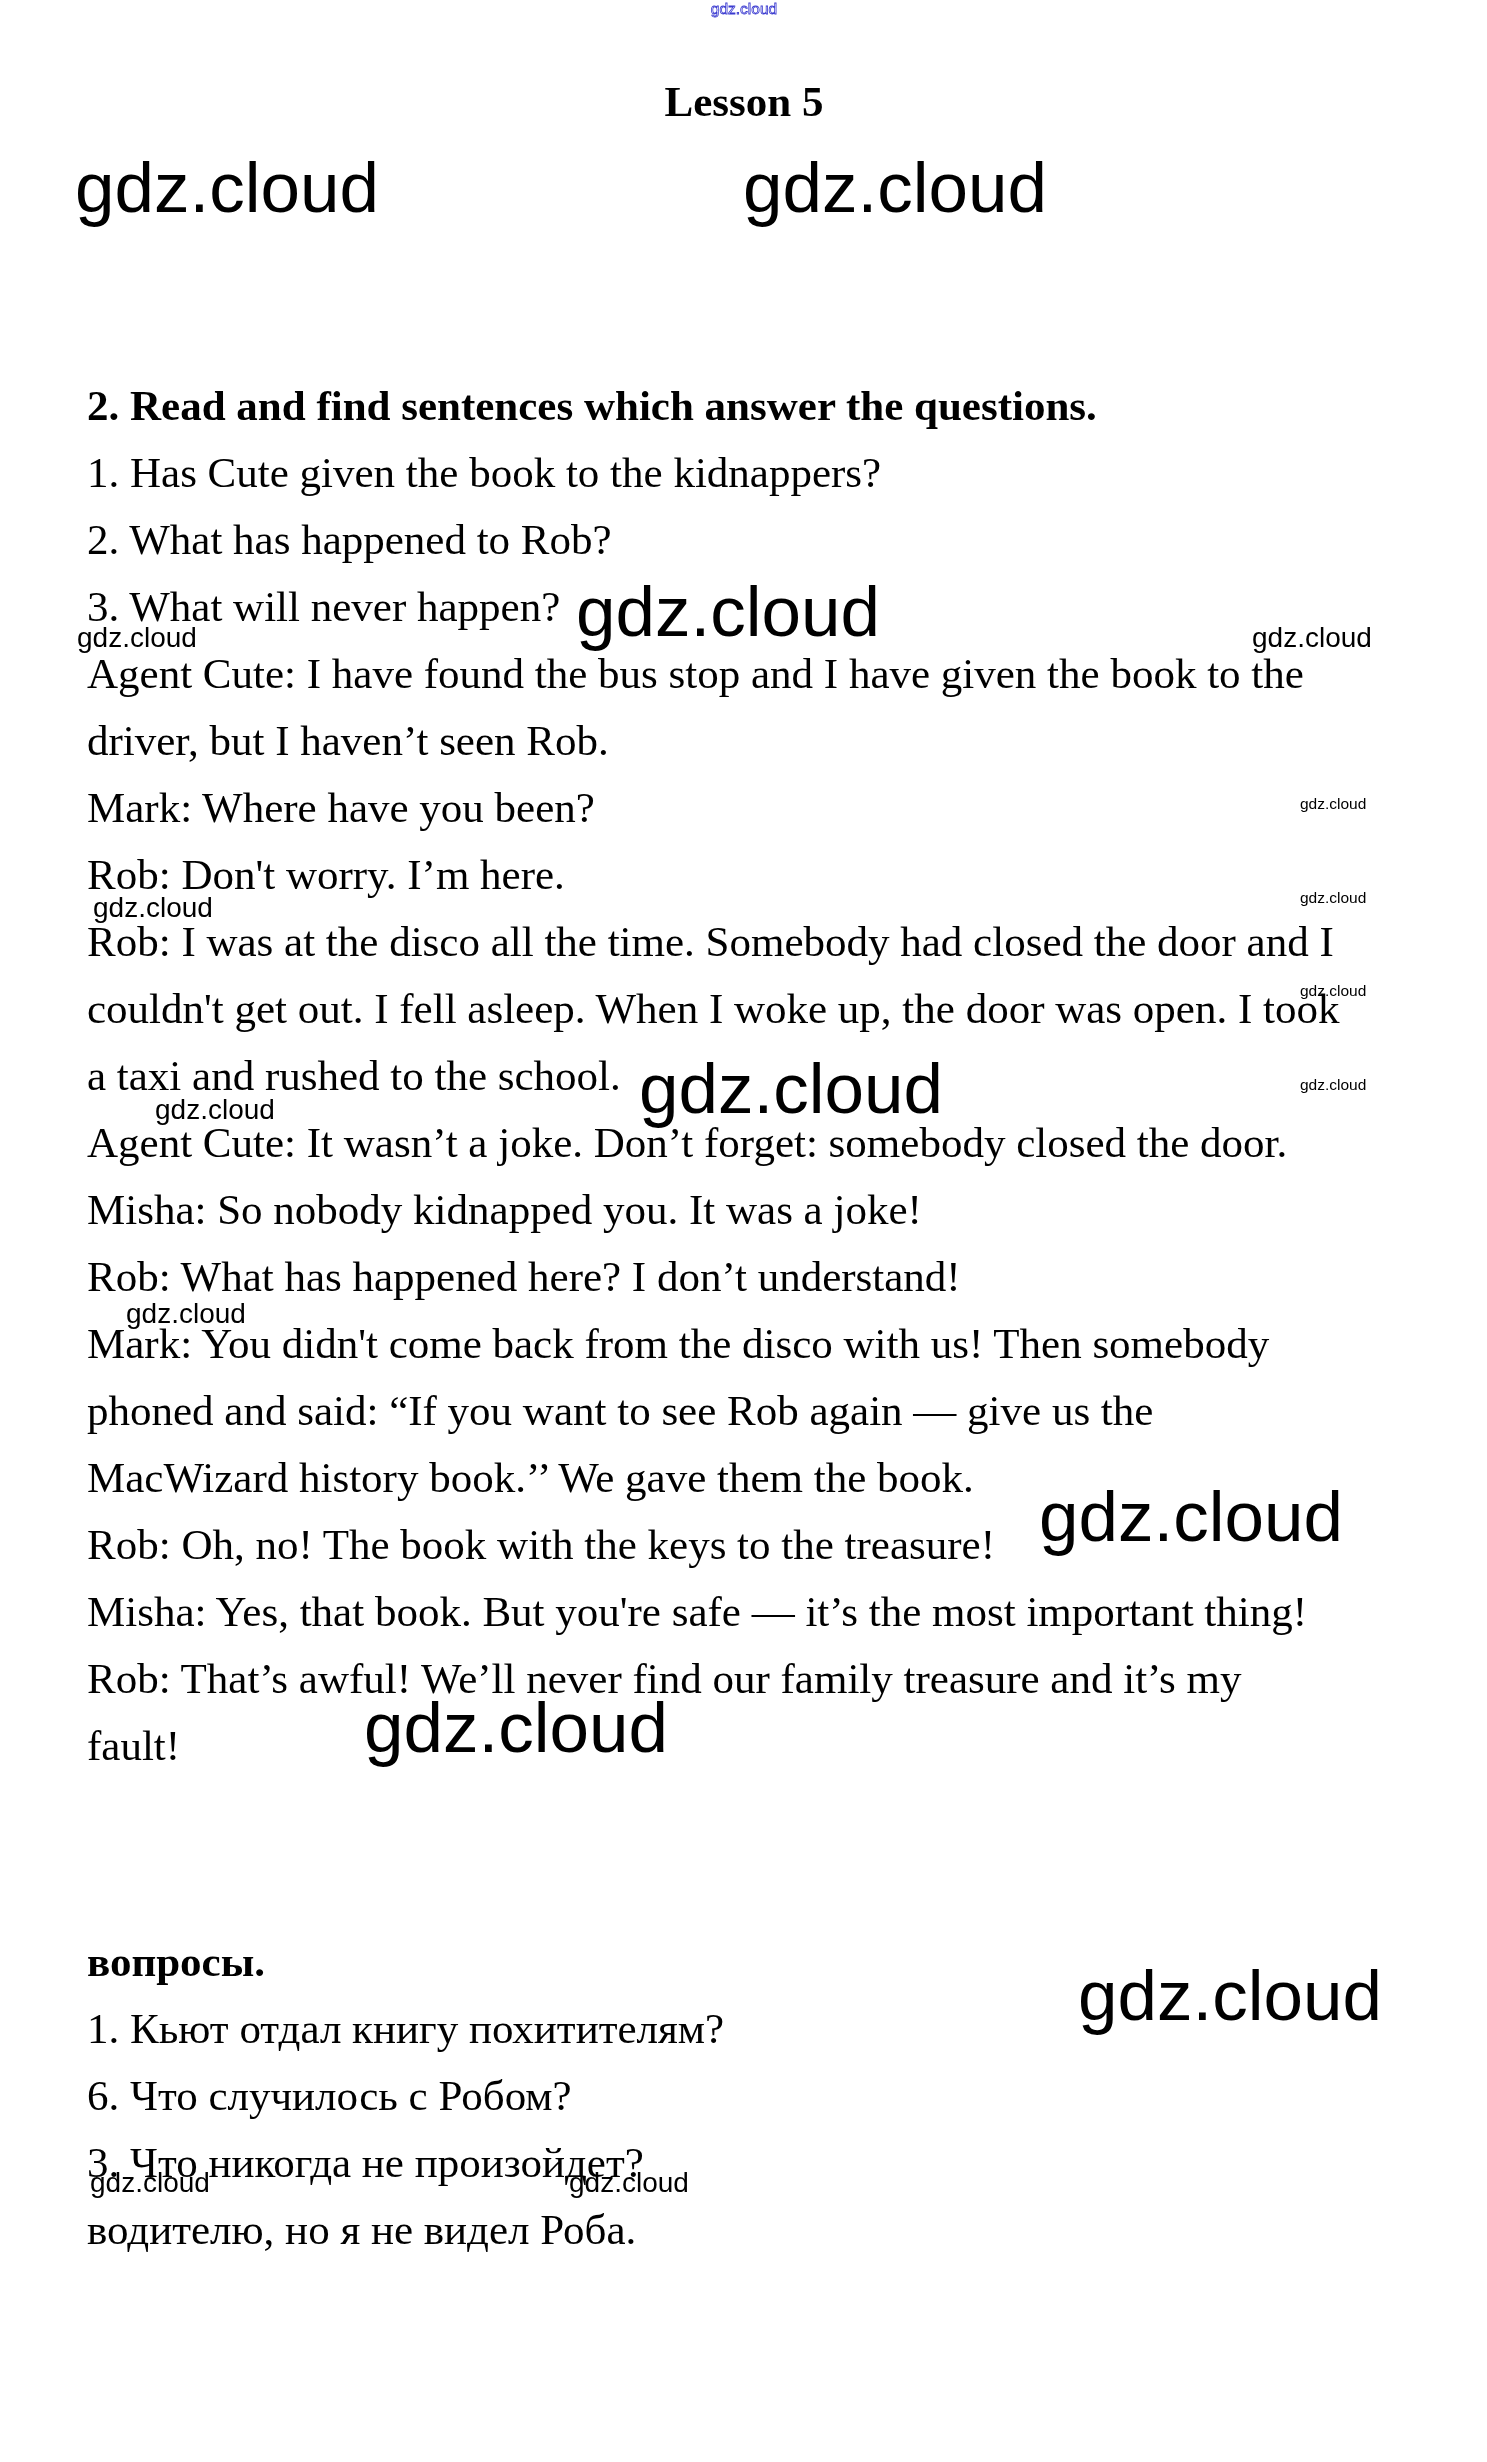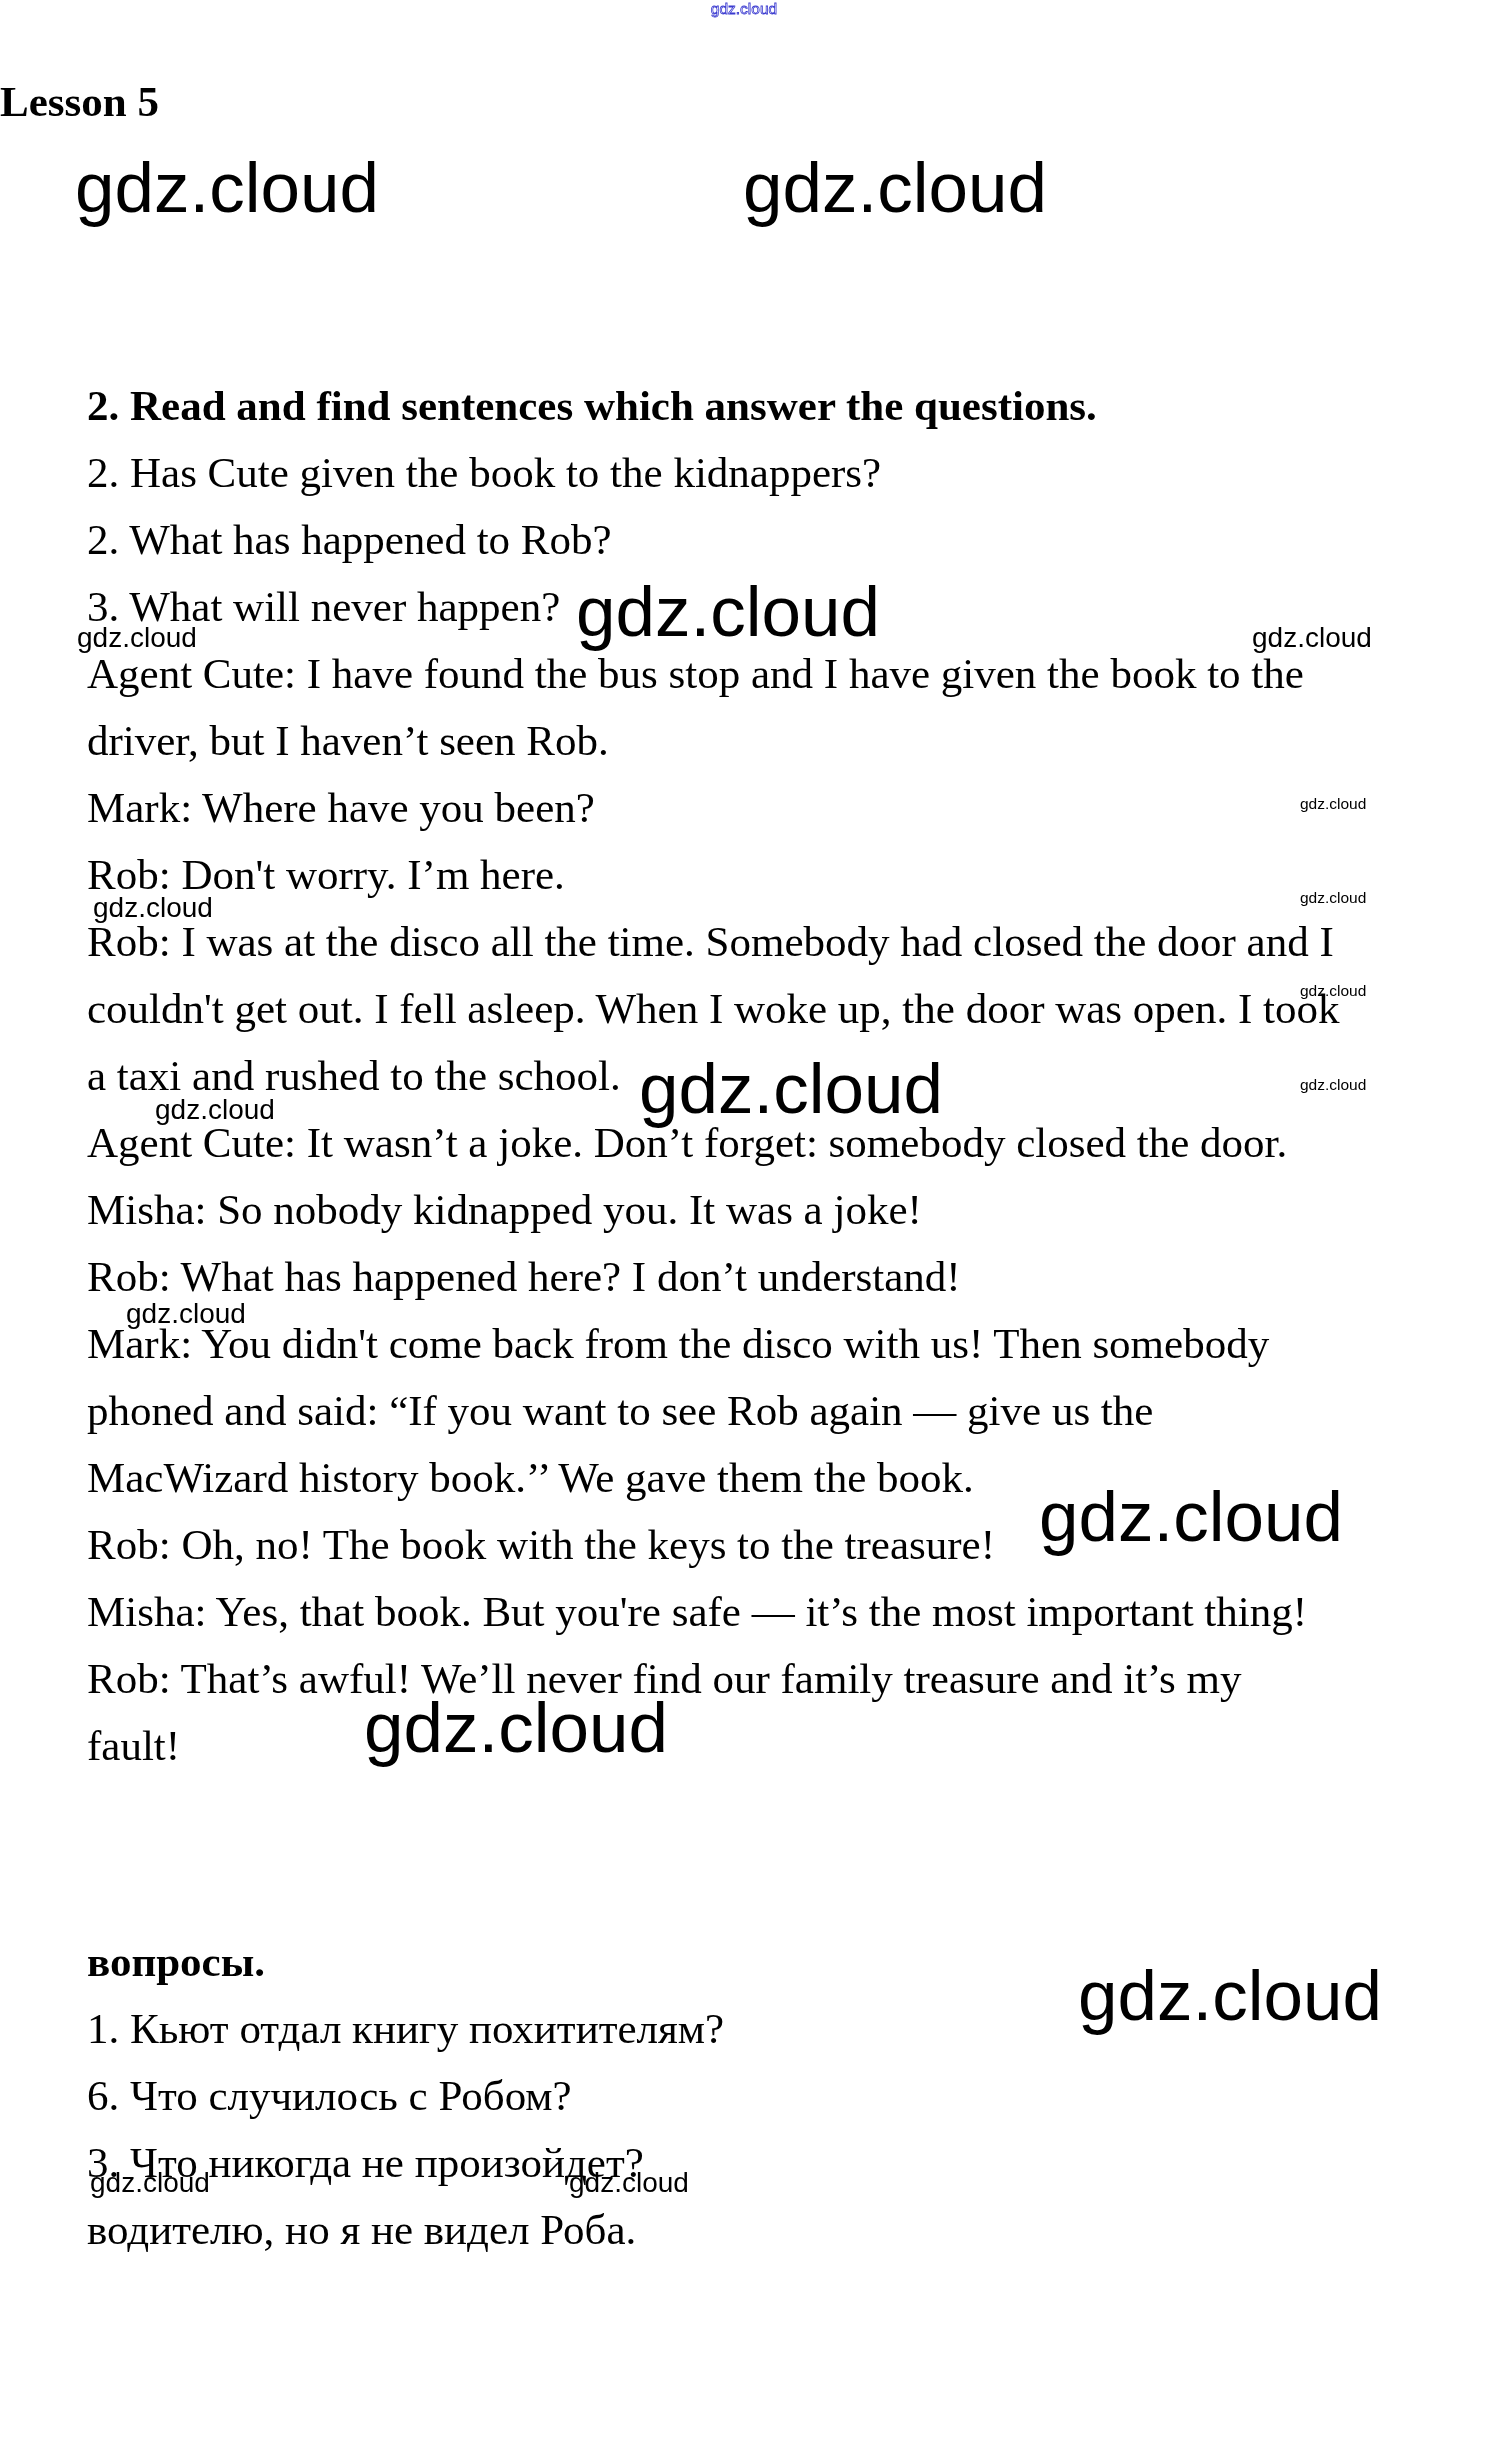--- a/index.html
+++ b/index.html
@@ -1,37 +1,37 @@
 <!DOCTYPE html>
 <html style="font-size:12.4px"><head>
 <meta charset="utf-8">
 <style>
   html, body { margin: 0; padding: 0; background: #ffffff; }
   body { width: 1488px; height: 2462px; position: relative; overflow: hidden; }
   .serif { font-family: "Liberation Serif", "DejaVu Serif", serif; color: #000; }
   .lines { position: absolute; left: 87px; width: 1377px; font-size: 43px; line-height: 67px; margin: 0; padding: 0; }
   .lines .ln { display: block; white-space: nowrap; }
   .lines .ln.bold { font-weight: bold; }
-  .title { position: absolute; left: 0; width: 1488px; top: 77px; text-align: left; font-size: 43px; font-weight: bold; line-height: 50px; }
+  .title { position: absolute; left: 0; width: 1488px; top: 77px; text-align: center; font-size: 43px; font-weight: bold; line-height: 50px; }
   .top-wm { position: absolute; left: 0; width: 1488px; top: 0; text-align: center; font-family: "Liberation Sans", "DejaVu Sans", sans-serif; font-size: 15.5px; line-height: 17px; color: transparent; -webkit-text-stroke: 0.8px #3a3ad0; }
   .wm { position: absolute; font-family: "Liberation Sans", "DejaVu Sans", sans-serif; color: #000; white-space: nowrap; line-height: 1; }
   .wm.big { font-size: 71px; }
   .wm.mid { font-size: 28px; }
   .wm.tiny { font-size: 15.5px; }
 </style>
 </head>
 <body>
 
 <div class="top-wm">gdz.cloud</div>
 
 <div class="title serif">Lesson 5</div>
 
 <div class="lines serif" id="english-block" style="top:372px;">
     <span class="ln bold">2. Read and find sentences which answer the questions.</span>
-    <span class="ln">2. Has Cute given the book to the kidnappers?</span>
+    <span class="ln">1. Has Cute given the book to the kidnappers?</span>
     <span class="ln">2. What has happened to Rob?</span>
     <span class="ln">3. What will never happen?</span>
     <span class="ln">Agent Cute: I have found the bus stop and I have given the book to the</span>
     <span class="ln">driver, but I haven’t seen Rob.</span>
     <span class="ln">Mark: Where have you been?</span>
     <span class="ln">Rob: Don't worry. I’m here.</span>
     <span class="ln">Rob: I was at the disco all the time. Somebody had closed the door and I</span>
     <span class="ln">couldn't get out. I fell asleep. When I woke up, the door was open. I took</span>
     <span class="ln">a taxi and rushed to the school.</span>
     <span class="ln">Agent Cute: It wasn’t a joke. Don’t forget: somebody closed the door.</span>

